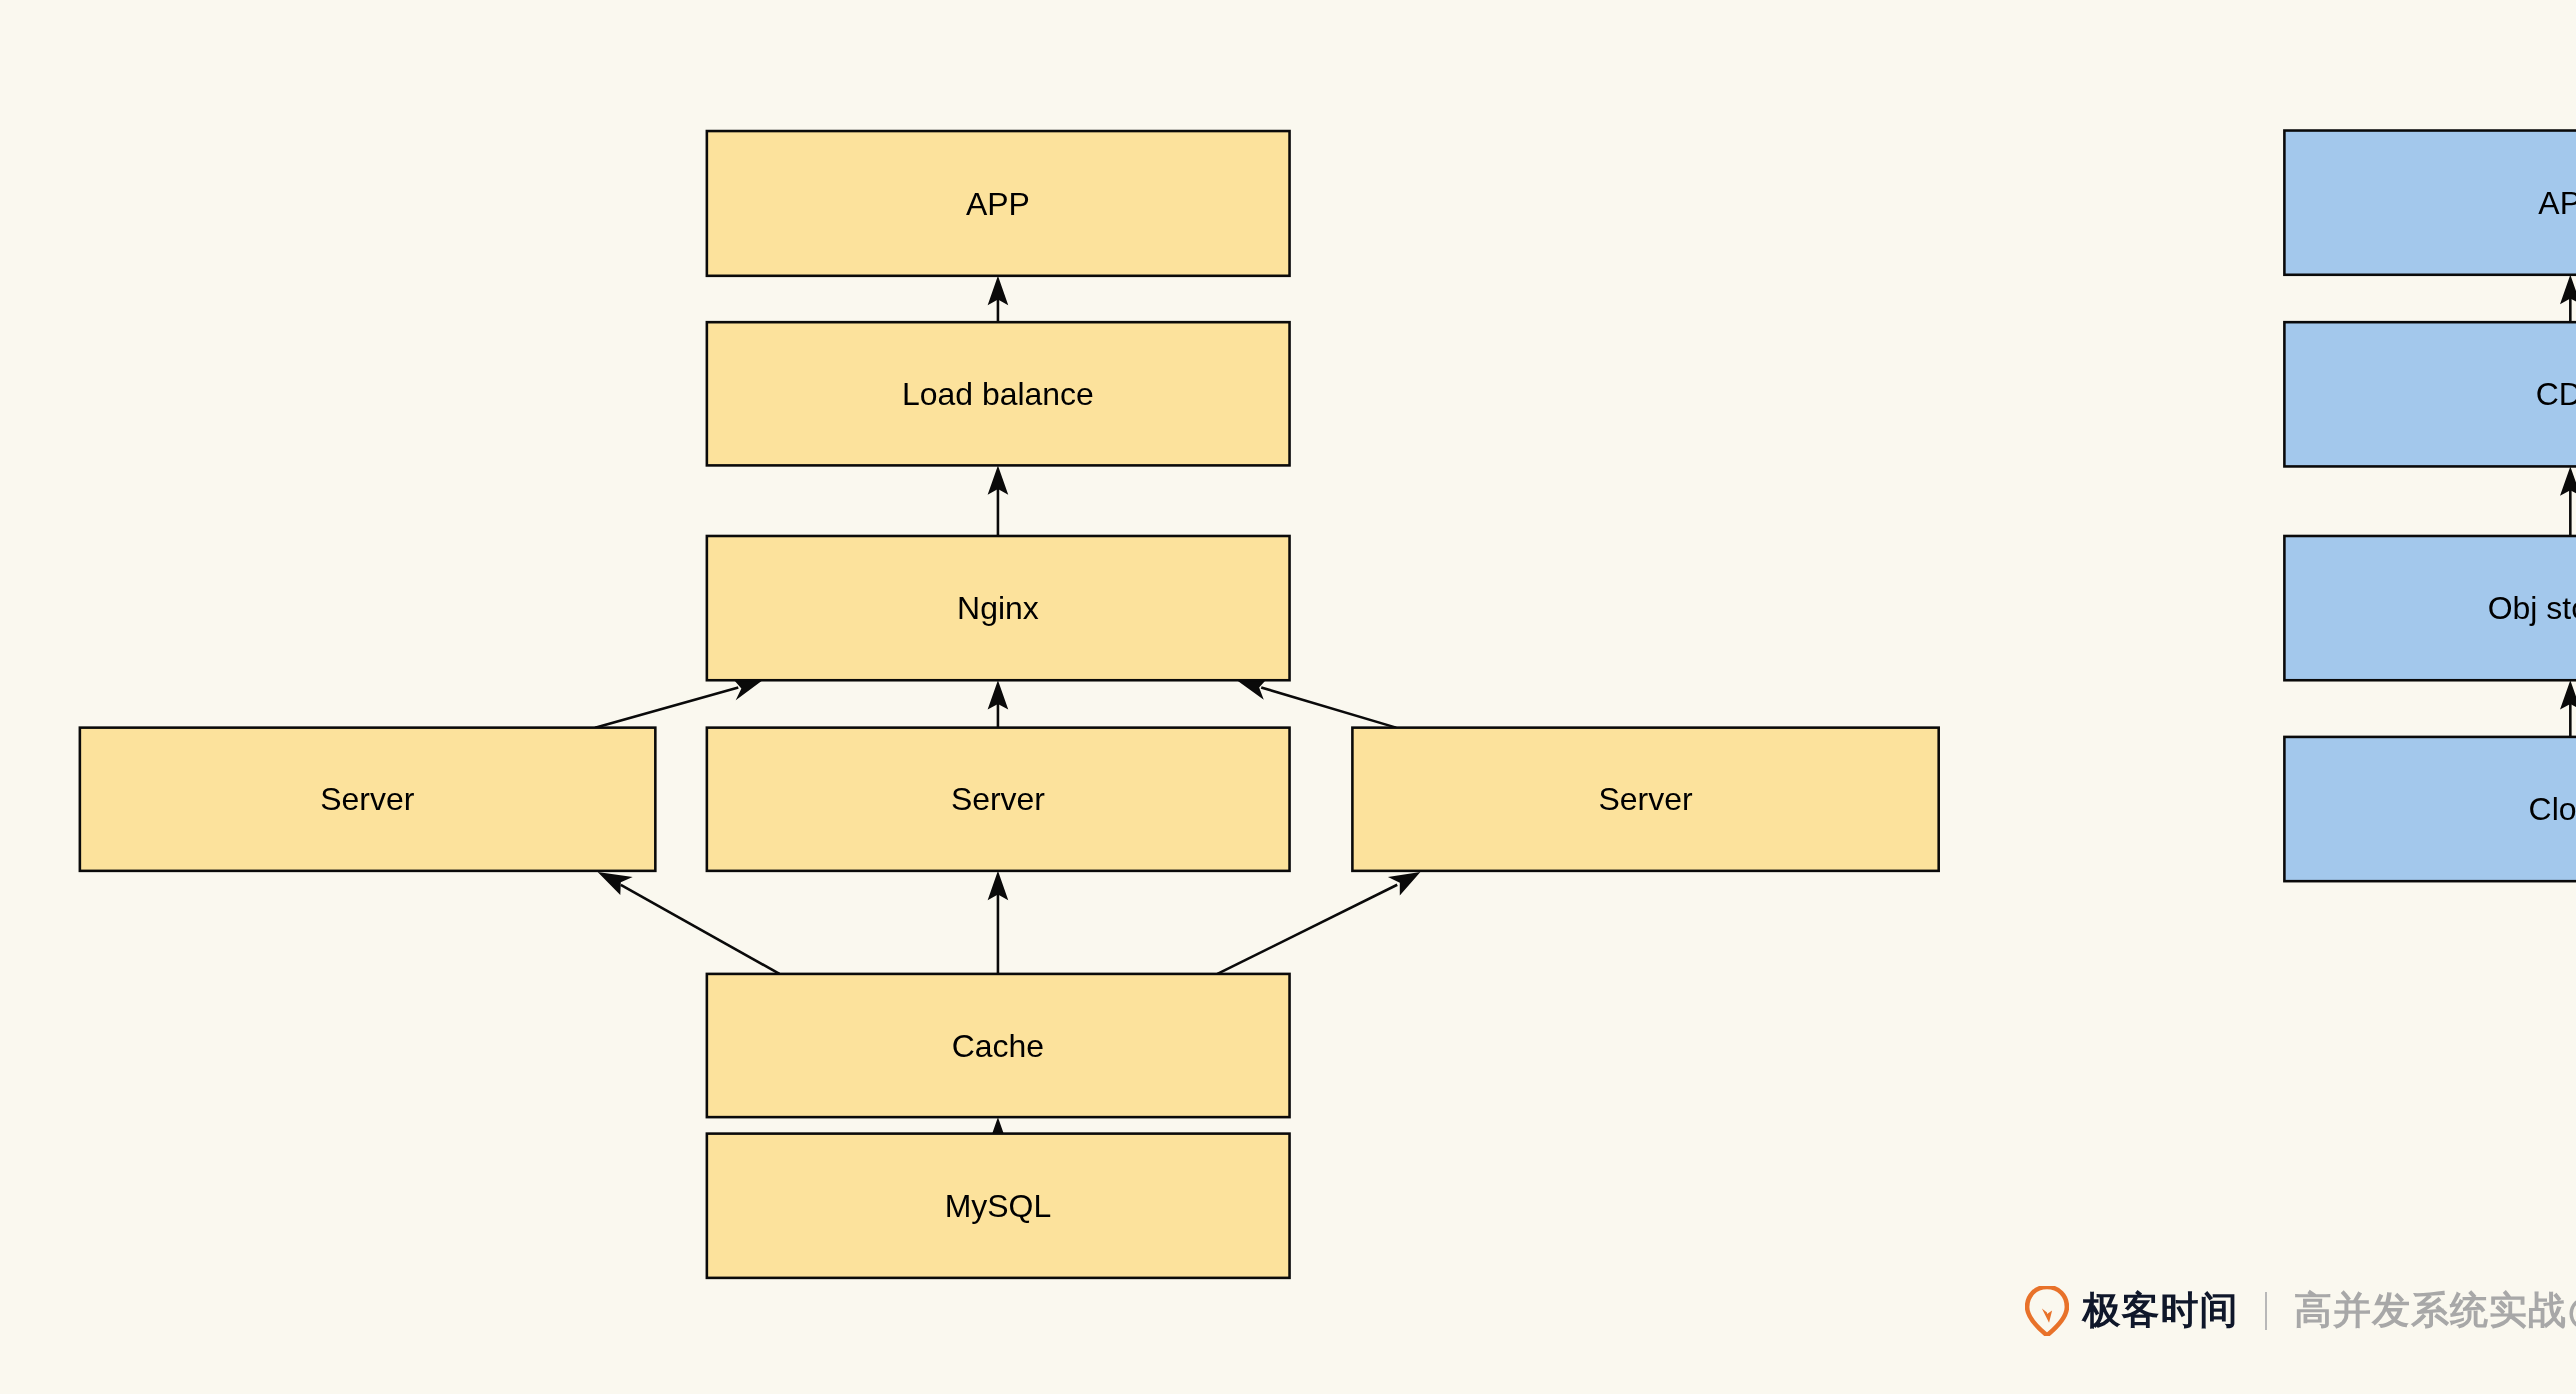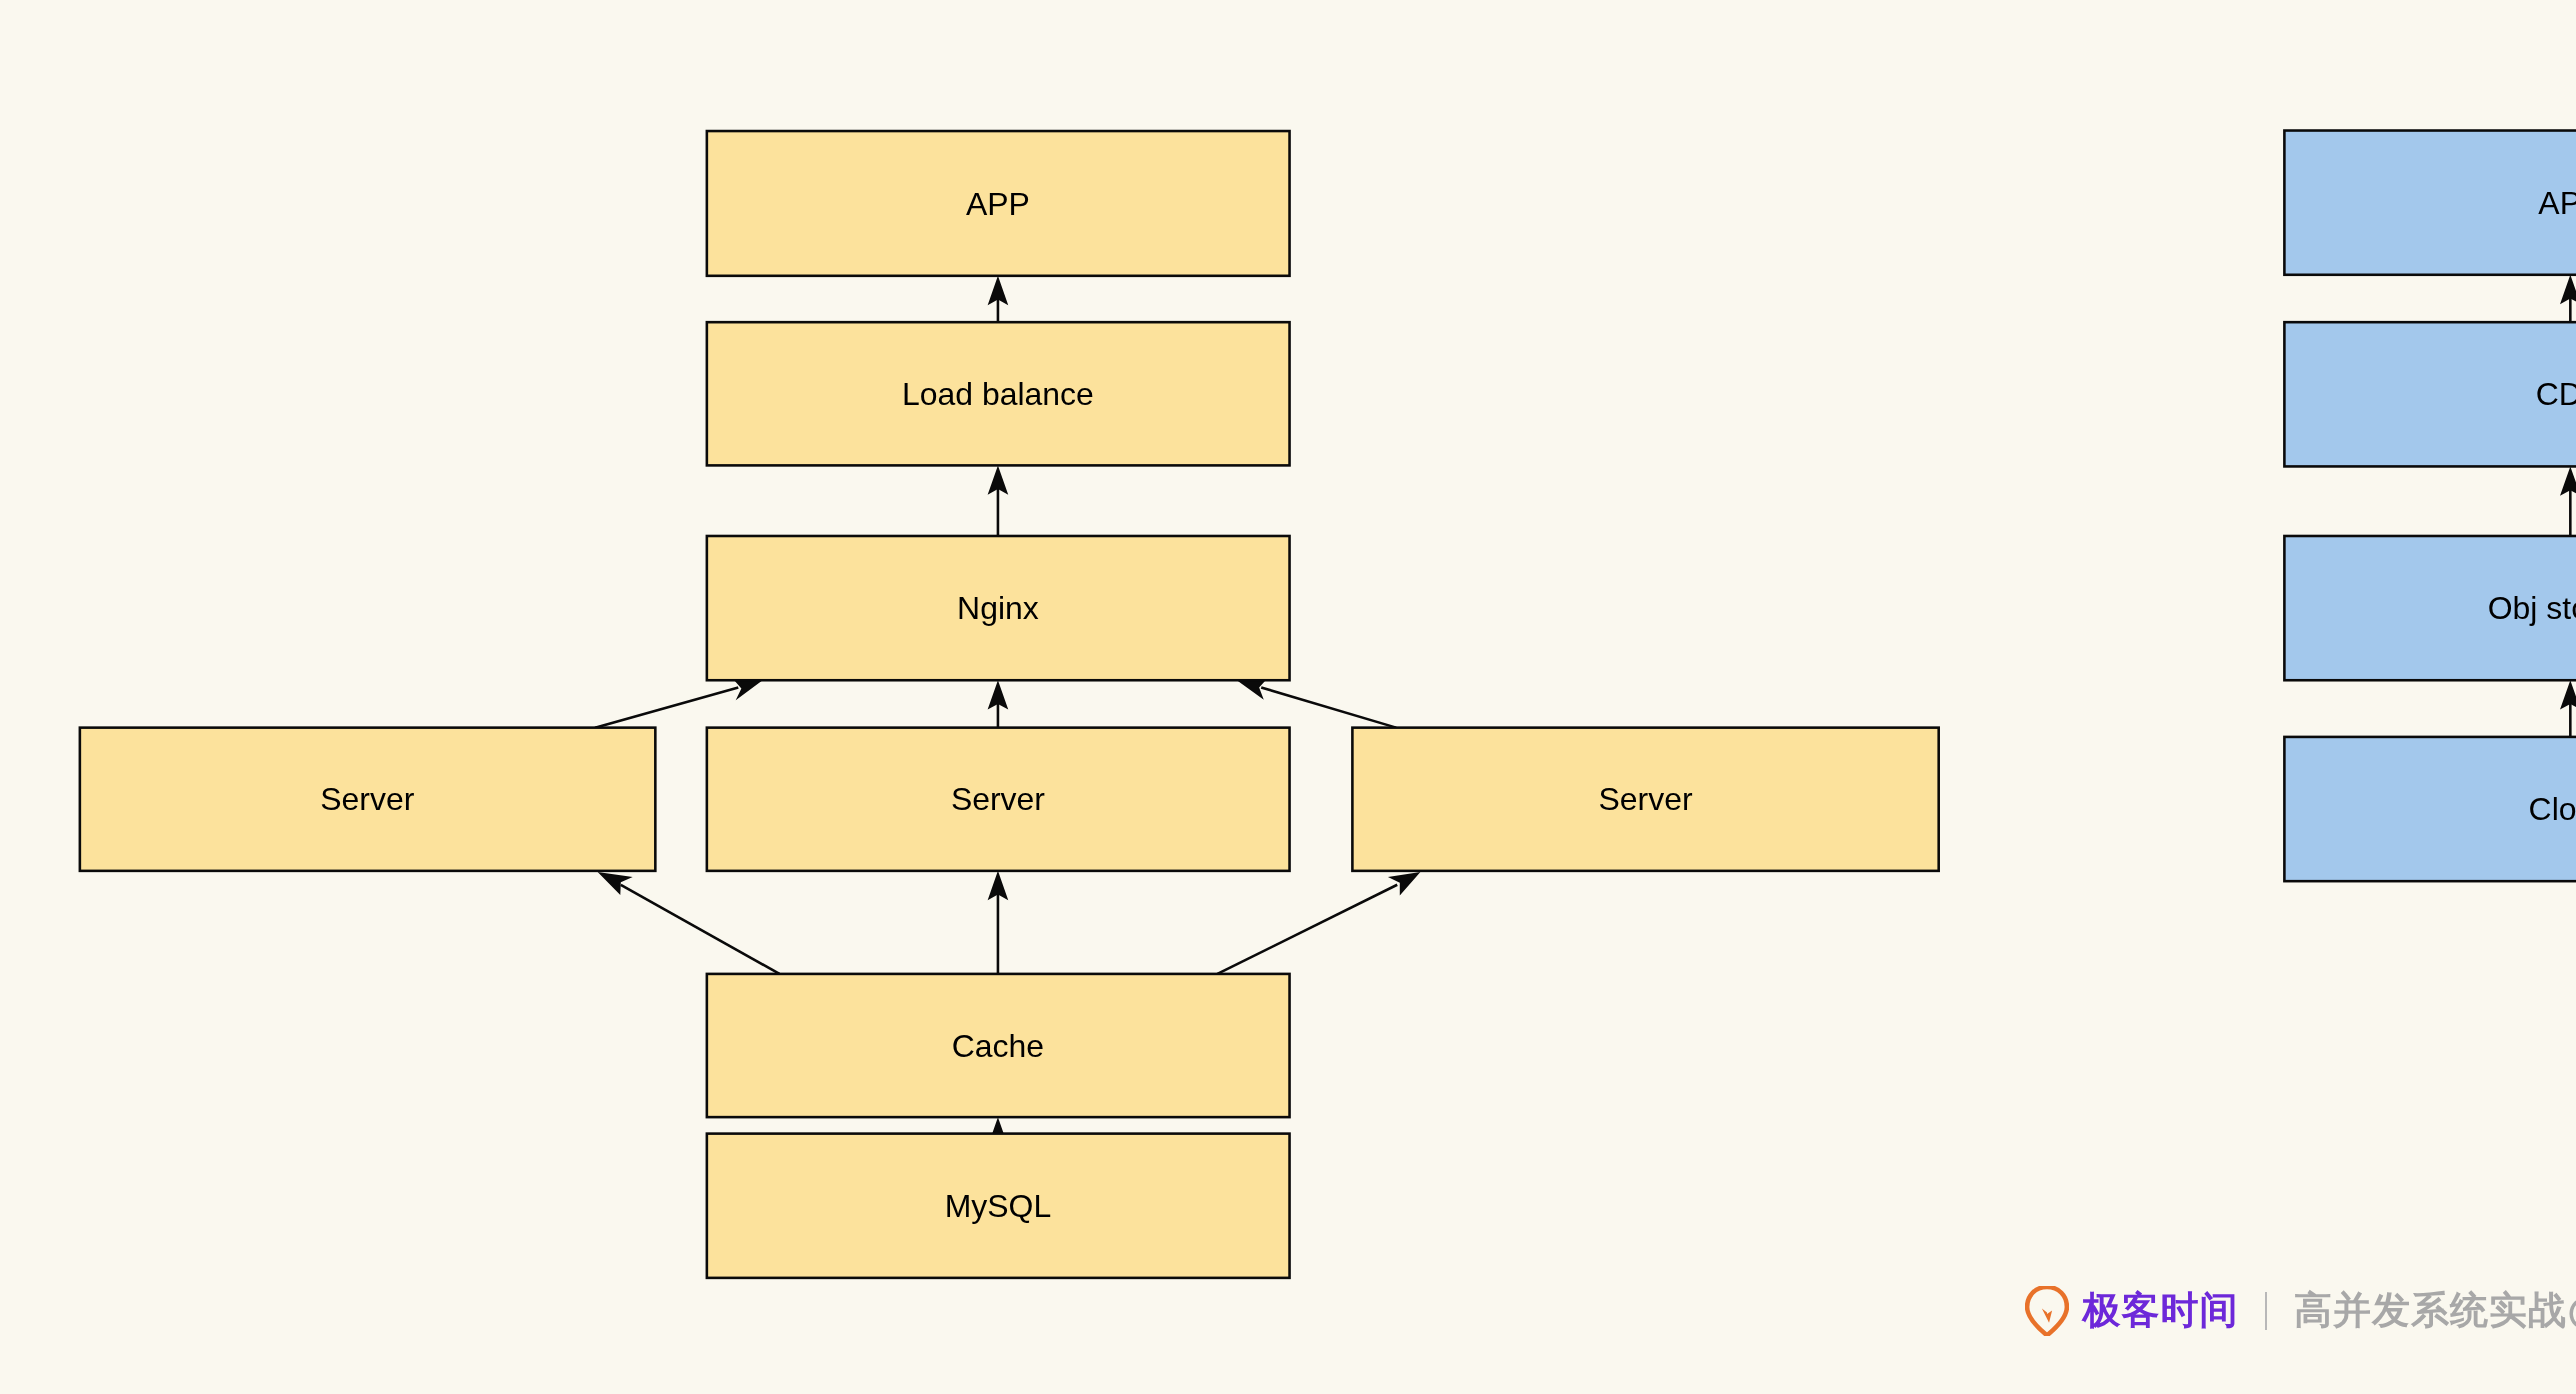--- a/index.html
+++ b/index.html
@@ -59,21 +59,21 @@
   }
   #wm-logo {
     width: 44px;
     height: 50px;
     flex: none;
   }
   .wm-brand {
     font-family: "DejaVu Sans", sans-serif;
     font-size: 38px;
     font-weight: bold;
-    color: #6d28d9;
+    color: #0f172a;
     letter-spacing: 1px;
   }
   .wm-sep {
     display: inline-block;
     width: 2.1px;
     height: 38px;
     background: #B8B8B8;
     margin: 0 13.4px;
   }
   .wm-sub {

